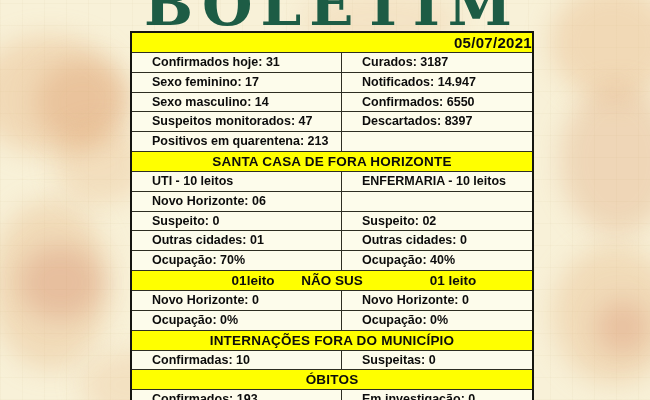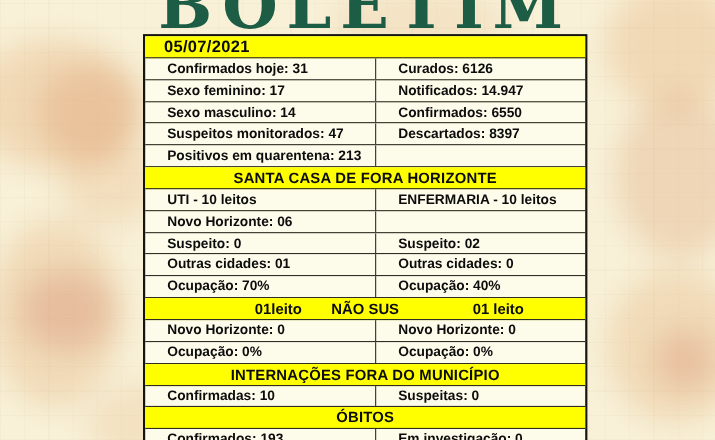--- a/index.html
+++ b/index.html
@@ -37,21 +37,21 @@
     border:2px solid #151510;box-sizing:border-box;
     color:#0c0c0c;
   }
   .row{
     height:19.85px;box-sizing:border-box;border-bottom:1px solid #2e2e22;
     display:grid;grid-template-columns:210px 1fr;overflow:hidden;
   }
   .row:last-child{border-bottom:none;}
   .row.full{display:block;text-align:center;background:var(--yellow,#ffff00);
     font-weight:bold;font-size:13.5px;line-height:19px;letter-spacing:.2px;}
-  .row.date{display:block;text-align:left;background:var(--yellow,#ffff00);
+  .row.date{display:block;text-align:right;background:var(--yellow,#ffff00);
     font-weight:bold;font-size:15px;line-height:19px;letter-spacing:.3px;padding-left:17px;}
   .cell{
     font-weight:bold;font-size:12.5px;line-height:18.5px;padding-left:20px;
     white-space:nowrap;overflow:hidden;box-sizing:border-box;
   }
   .cell.l{border-right:1px solid #2e2e22;}
   .row.naosus{position:relative;background:var(--yellow,#ffff00);font-weight:bold;
     font-size:13.5px;line-height:19px;}
   .row.naosus .ns{display:block;text-align:center;padding-left:32px;}
   .row.naosus .ns-center{position:absolute;left:50%;top:0;transform:translateX(-50%);}
@@ -72,21 +72,21 @@
 <div class="blob b11"></div>
 
 <h1 class="title">BOLETIM</h1>
 
 <div class="board">
 
   <div class="row date">05/07/2021</div>
 
   <div class="row">
     <div class="cell l">Confirmados hoje: 31</div>
-    <div class="cell">Curados: 6126</div>
+    <div class="cell">Curados: 3187</div>
   </div>
   <div class="row">
     <div class="cell l">Sexo feminino: 17</div>
     <div class="cell">Notificados: 14.947</div>
   </div>
   <div class="row">
     <div class="cell l">Sexo masculino: 14</div>
     <div class="cell">Confirmados: 6550</div>
   </div>
   <div class="row">

